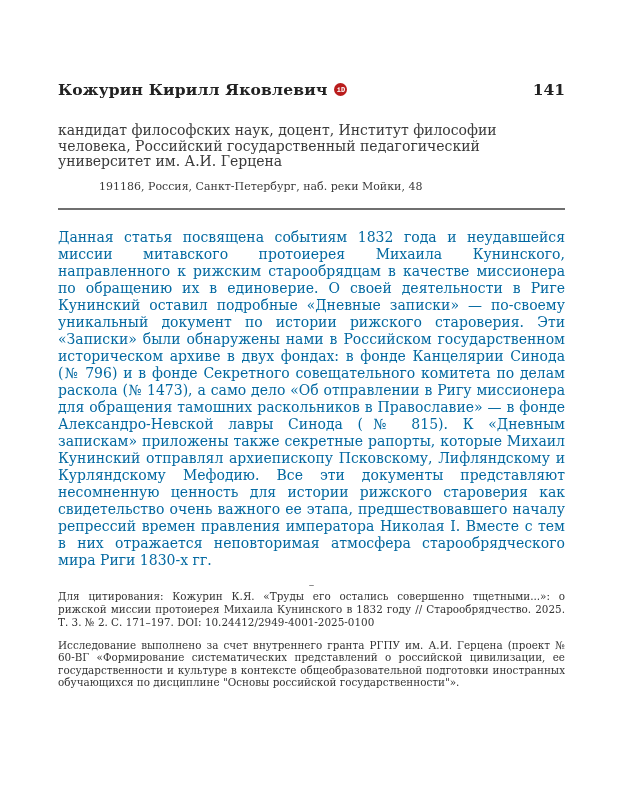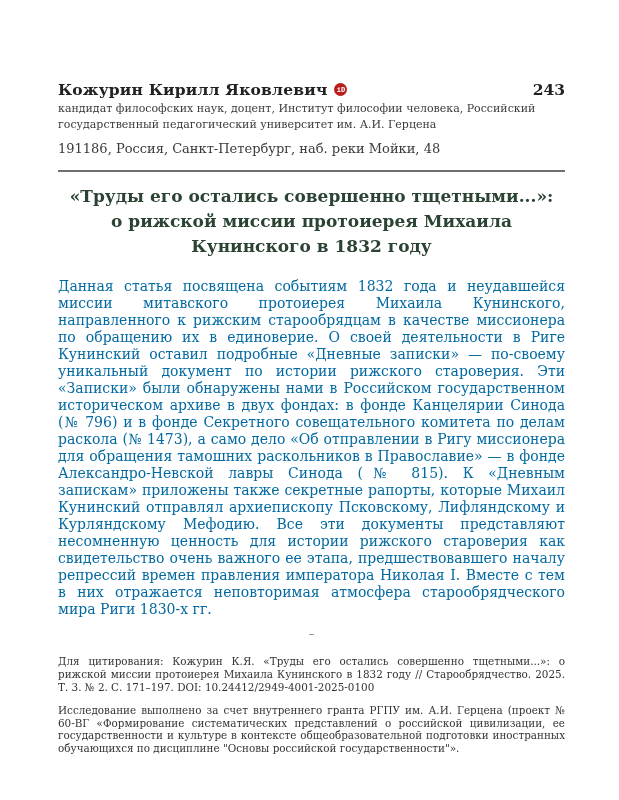--- a/index.html
+++ b/index.html
@@ -41,31 +41,32 @@
     margin-top: 3px;
     cursor: pointer;
   }
   .page-number {
     margin-left: auto;
     font-size: 15.5px;
     font-weight: bold;
     color: #222222;
   }
   .affiliation {
-    margin-top: 2px;
-    font-size: 11px;
+    margin-top: 24px;
+    font-size: 14px;
     line-height: 15.5px;
     color: #3a3a3a;
     max-width: 500px;
   }
   .address {
     margin-top: 9px;
-    font-size: 13px;
+    font-size: 11px;
     line-height: 15px;
     color: #3a3a3a;
+    margin-left: 41px;
   }
   .email-line {
     font-size: 11px;
     line-height: 15px;
     color: #3a3a3a;
   }
   .email-line a {
     color: #3a3a3a;
     text-decoration: none;
   }
@@ -99,21 +100,21 @@
   }
   .keywords .kw-label { font-style: italic; }
   .section-divider {
     margin-top: 10px;
     text-align: center;
     font-size: 11px;
     color: #666666;
     line-height: 11px;
   }
   .citation {
-    margin-top: 16px;
+    margin-top: 0;
     font-size: 10.4px;
     line-height: 13px;
     text-align: justify;
     color: #333333;
   }
   .funding {
     margin-top: 10px;
     font-size: 10.4px;
     line-height: 12.5px;
     text-align: justify;
@@ -121,31 +122,30 @@
   }
 </style>
 </head>
 <body>
 
 <div class="page">
 
   <div class="author-row">
     <span class="author-name">Кожурин Кирилл Яковлевич</span>
     <span class="orcid-badge">iD</span>
-    <span class="page-number">243</span>
+    <span class="page-number">141</span>
   </div>
 
   <div class="affiliation">кандидат философских наук, доцент, Институт философии человека, Российский государственный педагогический университет им. А.И. Герцена</div>
 
   <div class="address">191186, Россия, Санкт-Петербург, наб. реки Мойки, 48</div>
 
 
   <hr class="header-rule">
 
-  <div class="article-title">«Труды его остались совершенно тщетными...»: о рижской миссии протоиерея Михаила Кунинского в 1832 году</div>
 
   <div class="abstract">Данная статья посвящена событиям 1832 года и неудавшейся миссии митавского протоиерея Михаила Кунинского, направленного к рижским старообрядцам в качестве миссионера по обращению их в единоверие. О своей деятельности в Риге Кунинский оставил подробные «Дневные записки» — по-своему уникальный документ по истории рижского староверия. Эти «Записки» были обнаружены нами в Российском государственном историческом архиве в двух фондах: в фонде Канцелярии Синода (№ 796) и в фонде Секретного совещательного комитета по делам раскола (№ 1473), а само дело «Об отправлении в Ригу миссионера для обращения тамошних раскольников в Православие» — в фонде Александро-Невской лавры Синода (№ 815). К «Дневным запискам» приложены также секретные рапорты, которые Михаил Кунинский отправлял архиепископу Псковскому, Лифляндскому и Курляндскому Мефодию. Все эти документы представляют несомненную ценность для истории рижского староверия как свидетельство очень важного ее этапа, предшествовавшего началу репрессий времен правления императора Николая I. Вместе с тем в них отражается неповторимая атмосфера старообрядческого мира Риги 1830-х гг.</div>
 
 
   <div class="section-divider">–</div>
 
   <div class="citation">Для цитирования: Кожурин К.Я. «Труды его остались совершенно тщетными...»: о рижской миссии протоиерея Михаила Кунинского в 1832 году // Старообрядчество. 2025. Т. 3. № 2. С. 171–197. DOI: 10.24412/2949-4001-2025-0100</div>
 
   <div class="funding">Исследование выполнено за счет внутреннего гранта РГПУ им. А.И. Герцена (проект № 60-ВГ «Формирование систематических представлений о российской цивилизации, ее государственности и культуре в контексте общеобразовательной подготовки иностранных обучающихся по дисциплине "Основы российской государственности"».</div>
 

